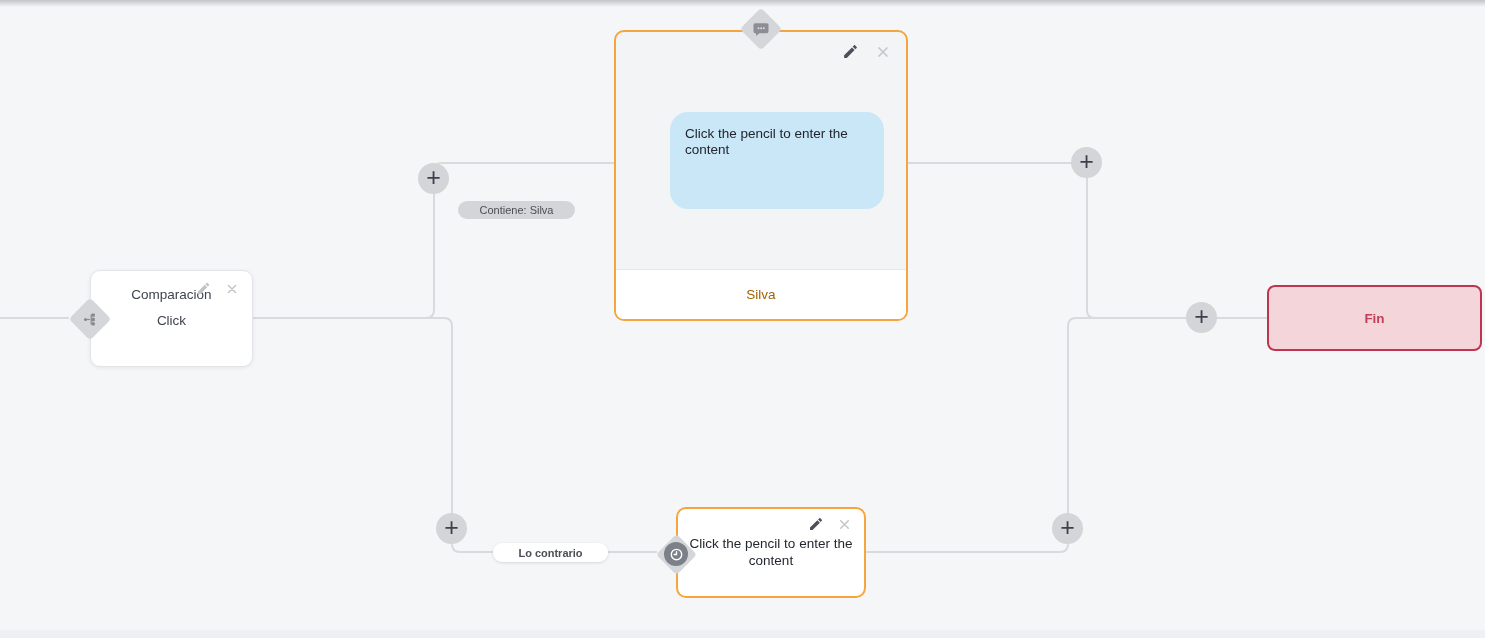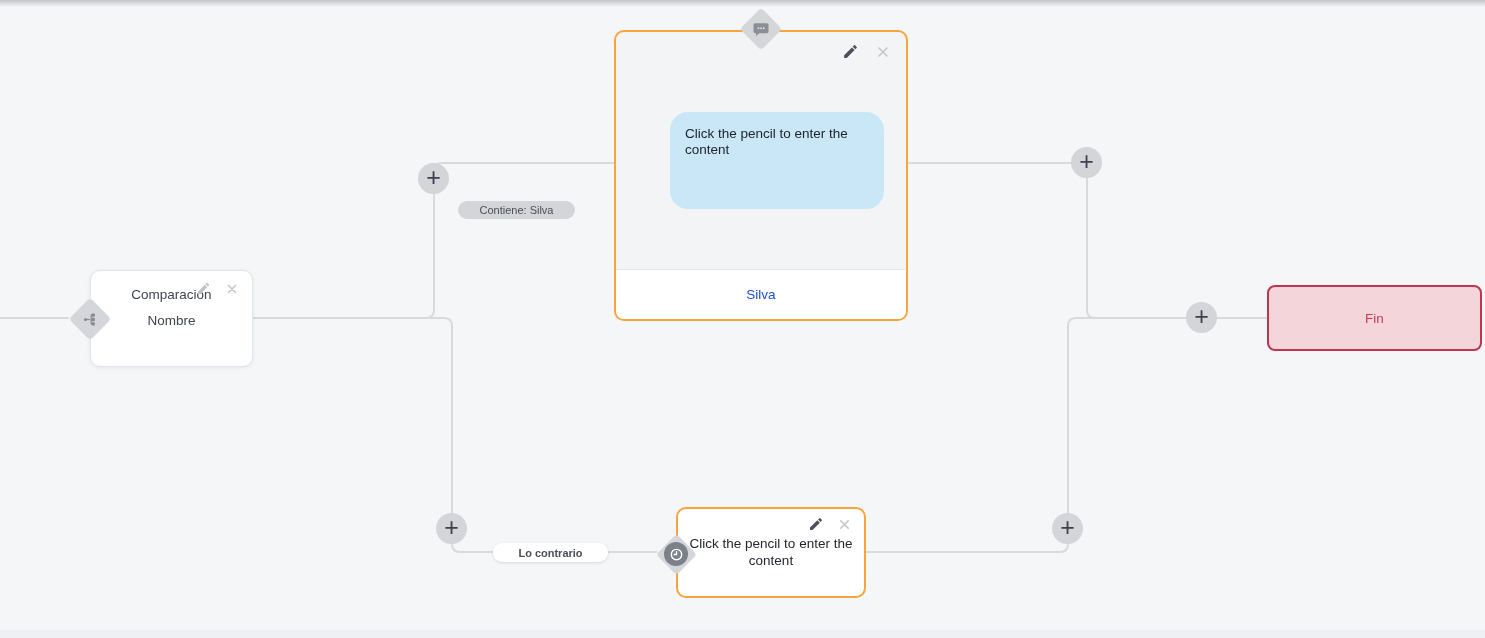--- a/index.html
+++ b/index.html
@@ -53,21 +53,21 @@
   .msg .close{ color:#c5c7cc; width:16px; height:16px; }
   .msg .bubble{
     position:absolute; left:54px; top:80px; width:214px; height:97px;
     background:#c9e7f6; border-radius:18px; padding:14px 15px;
     font-size:13.5px; line-height:1.22; color:#21262e;
   }
   .msg .footer{
     position:absolute; left:0; bottom:0; width:100%; height:50px;
     background:#ffffff; border-top:1px solid #e6e7ea; border-radius:0 0 8px 8px;
     display:flex; align-items:center; justify-content:center;
-    font-size:13.5px; color:#1d4ed8;
+    font-size:13.5px; color:#a16207;
   }
   .msg .handle{ left:123px; top:-25px; }
 
   
   .dly{
     left:676px; top:507px; width:190px; height:91px;
     background:#ffffff; border:2px solid #f8a43c; border-radius:10px;
   }
   .dly .node-actions{ top:7px; right:12px; gap:13px; }
   .dly .pencil{ color:#4b505a; width:16px; height:16px; }
@@ -80,21 +80,21 @@
   .clock-disc{
     width:24px; height:24px; border-radius:50%; background:#7c8088;
     display:flex; align-items:center; justify-content:center;
   }
 
   
   .end{
     left:1267px; top:285px; width:215px; height:66px;
     background:#f3d5da; border:2px solid #bf3550; border-radius:8px;
     display:flex; align-items:center; justify-content:center;
-    font-size:13.5px; color:#c24059;
+    font-size:13.5px; color:#c24059;font-weight:bold;
   }
 
   
   .plus{
     position:absolute; z-index:3; width:31px; height:31px; border-radius:50%;
     background:#d3d5d9; border:none; cursor:pointer;
     color:#3c414b; font-size:25px; font-weight:300; line-height:1;
     display:flex; align-items:center; justify-content:center;
     font-family:"Liberation Sans", sans-serif; padding-bottom:3px;
   }
@@ -132,21 +132,21 @@
             <path d="M3 17.25V21h3.75L17.81 9.94l-3.75-3.75L3 17.25zM20.71 7.04c.39-.39.39-1.02 0-1.41l-2.34-2.34c-.39-.39-1.02-.39-1.41 0l-1.83 1.83 3.75 3.75 1.83-1.83z"></path>
           </svg>
       </button>
       <button class="icon-btn">
         <svg class="close" viewBox="0 0 24 24" fill="none" stroke="currentColor" stroke-width="2.6" stroke-linecap="round">
             <path d="M6 6l12 12M18 6L6 18"></path>
           </svg>
       </button>
     </div>
     <div class="title">Comparación</div>
-    <div class="subtitle">Nombre</div>
+    <div class="subtitle">Click</div>
     <div class="handle">
       <div class="dia"></div>
       <span class="hicon">
         <svg width="17" height="17" viewBox="0 0 24 24" fill="#85888f" stroke="#85888f">
           <circle cx="5" cy="12" r="2.2" stroke="none"></circle>
           <path d="M7 12 H11" stroke-width="1.7" fill="none"></path>
           <path d="M13 5 V19" stroke-width="1.7" fill="none"></path>
           <rect x="13.5" y="3.5" width="4.6" height="4.6" rx="1" stroke="none"></rect>
           <rect x="13.5" y="9.7" width="4.6" height="4.6" rx="1" stroke="none"></rect>
           <rect x="13.5" y="15.9" width="4.6" height="4.6" rx="1" stroke="none"></rect>

